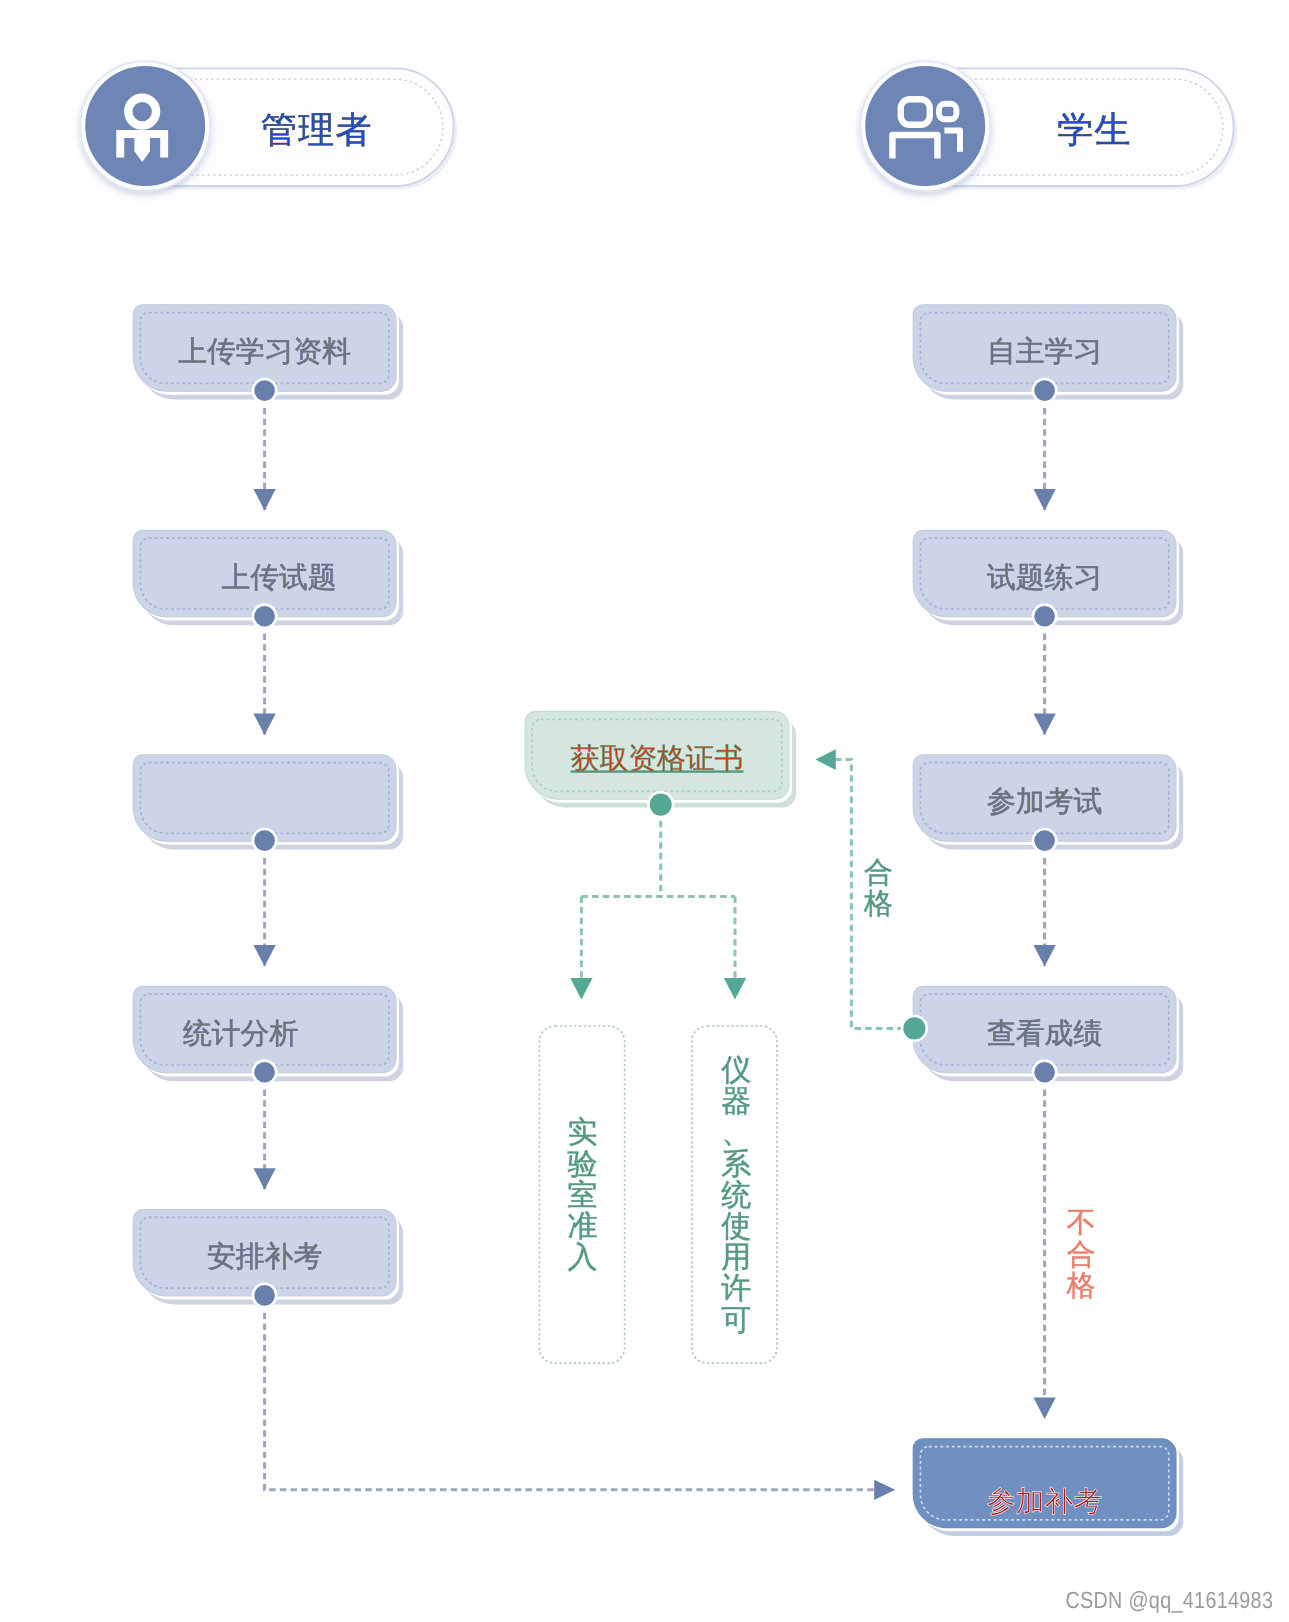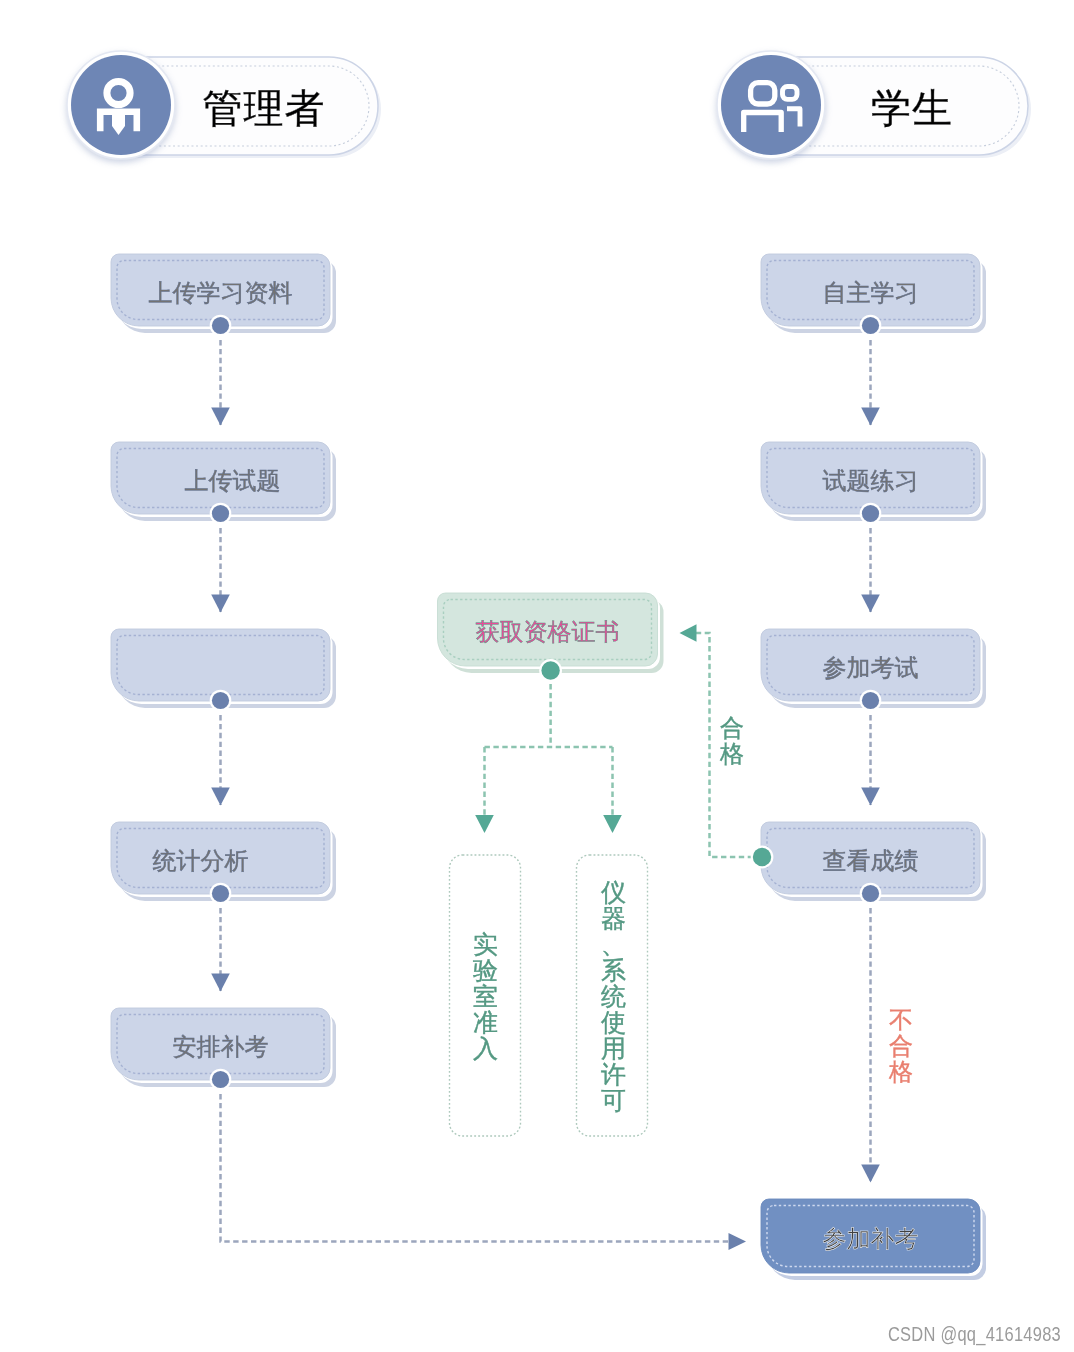--- a/index.html
+++ b/index.html
@@ -1,25 +1,25 @@
 <!DOCTYPE html>
 <html><head>
 <meta charset="utf-8">
 <style>
   html,body{margin:0;padding:0;}
   body{width:1074px;height:1352px;background:#ffffff;
        font-family:"Liberation Sans",sans-serif;overflow:hidden;}
   #stage{position:relative;width:1074px;height:1352px;background:#fff;}
   svg#art{position:absolute;left:0;top:0;width:1074px;height:1352px;display:block;}
   .hdr,.cardtxt,.vtxt,.vlbl,.wm{position:absolute;box-sizing:border-box;}
-  .hdr{display:flex;align-items:center;font-size:40px;color:#000000;letter-spacing:1px;-webkit-text-stroke:0.4px #3a3a3a;}
+  .hdr{display:flex;align-items:center;font-size:30px;color:#1d4ed8;letter-spacing:1px;-webkit-text-stroke:0.4px #3a3a3a;}
   .cardtxt{display:flex;align-items:center;justify-content:center;
            font-size:24px;color:#737373;letter-spacing:0px;padding-top:5px;-webkit-text-stroke:0.45px #5d6d8d;}
-  .solidtxt{color:#404040;-webkit-text-stroke:0.45px #ffffff;}
-  .greentxt{color:#ec4899;-webkit-text-stroke:0.45px #559983;}
+  .solidtxt{color:#b91c1c;margin-top:12px;-webkit-text-stroke:0.45px #ffffff;}
+  .greentxt{color:#c2410c;text-decoration:underline;-webkit-text-stroke:0.45px #559983;}
   .vtxt{display:flex;flex-direction:column;align-items:center;justify-content:center;
         font-size:25px;color:#559983;-webkit-text-stroke:0.4px #559983;}
   .vtxt span{display:block;line-height:26px;}
   .vlbl{display:flex;flex-direction:column;align-items:center;justify-content:center;
         font-size:24px;}
   .greenlbl span{-webkit-text-stroke:0.4px #559983;}
   .redlbl span{-webkit-text-stroke:0.4px #e97f6f;}
   .vlbl span{display:block;line-height:26px;}
   .greenlbl{color:#559983;}
   .redlbl{color:#e97f6f;}

